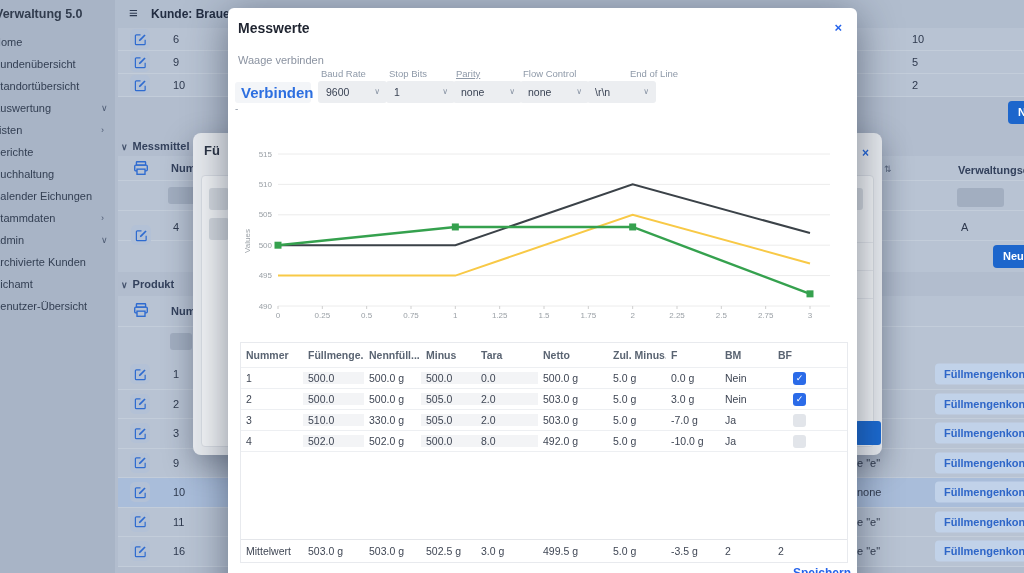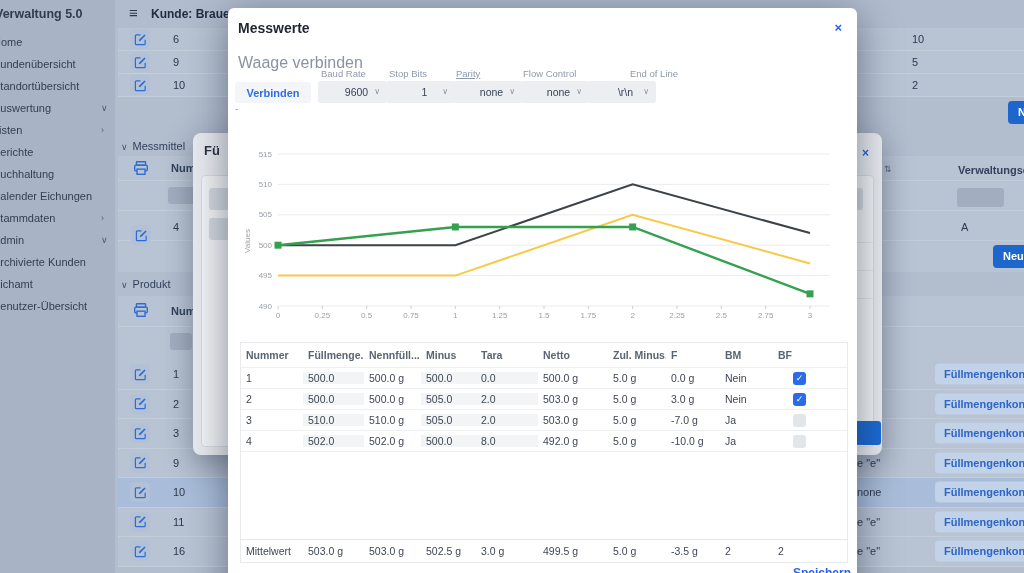--- a/index.html
+++ b/index.html
@@ -22,21 +22,21 @@
   
   .bgrow{position:relative;border-bottom:1px solid #c3cdda;background:#b8c3d3;}
   .bgrow.sel{background:#a9bdda;}
   .icon-tile{position:absolute;left:12px;top:50%;transform:translateY(-50%);width:20px;height:20px;border-radius:5px;background:#b3c1d6;display:flex;align-items:center;justify-content:center;cursor:pointer;}
   .bgnum{position:absolute;left:55px;top:50%;transform:translateY(-50%);font-size:11px;color:#2e394e;}
   .bgval{position:absolute;left:794px;top:50%;transform:translateY(-50%);font-size:11px;color:#2e394e;}
   .bgfrag{position:absolute;left:739px;top:50%;transform:translateY(-50%);font-size:11px;color:#323c4f;white-space:nowrap;}
   .pill-btn{position:absolute;left:817px;top:50%;transform:translateY(-50%);height:21px;line-height:21px;
             width:240px;background:#c1d2e9;color:#2e66c8;font-size:11px;font-weight:bold;border-radius:4px;
             padding-left:9px;white-space:nowrap;overflow:hidden;cursor:pointer;}
-  .section-label{position:absolute;font-size:11px;color:#33415c;font-weight:normal;white-space:nowrap;}
+  .section-label{position:absolute;font-size:11px;color:#33415c;font-weight:bold;white-space:nowrap;}
   .section-label .chev{font-size:9px;margin-right:5px;color:#44526c;}
   .filter-box{position:absolute;background:#a2aec0;border-radius:3px;cursor:text;}
   .blue-btn{position:absolute;background:#1d66cc;color:#fff;font-size:11px;font-weight:bold;border-radius:4px;
             text-align:left;padding:0 0 0 10px;line-height:23px;height:23px;white-space:nowrap;overflow:hidden;cursor:pointer;}
   .colhead{position:absolute;font-size:11px;font-weight:bold;color:#33415c;white-space:nowrap;}
   .cellval{position:absolute;font-size:11px;color:#2e394e;white-space:nowrap;}
   .sorticon{position:absolute;font-size:9px;color:#5a677e;}
 
   
   #modal2{position:absolute;left:193px;top:133px;width:689px;height:322px;background:#e8ebef;border-radius:8px;
@@ -45,26 +45,26 @@
   #modal2-close{position:absolute;right:13px;top:14px;font-size:12px;font-weight:bold;color:#2467d9;cursor:pointer;line-height:1;}
   #modal2-panel{position:absolute;left:8px;right:8px;top:42px;height:270px;background:#f3f5f7;border:1px solid #d9dde3;border-radius:4px;}
   .m2-input{position:absolute;background:#d5dae0;border-radius:3px;}
   #modal2-bluebtn{position:absolute;left:662px;top:288px;width:26px;height:24px;background:#1b6ad1;border-radius:3px;cursor:pointer;}
 
   
   #modal{position:absolute;left:228px;top:8px;width:629px;height:600px;background:#ffffff;border-radius:6px;
          box-shadow:0 8px 40px rgba(20,30,50,.5);}
   #modal-title{position:absolute;left:10px;top:12px;font-size:14px;font-weight:bold;color:#1f2430;}
   #modal-close{position:absolute;right:15px;top:13px;font-size:13px;font-weight:bold;color:#2563eb;cursor:pointer;line-height:1;}
-  #modal-subtitle{position:absolute;left:10px;top:46px;font-size:16px;color:#8b93a1;}
+  #modal-subtitle{position:absolute;left:10px;top:46px;font-size:11px;color:#8b93a1;}
   #connect-btn{position:absolute;left:7px;top:74px;width:76px;height:21px;background:#f3f5f8;color:#2d6fe0;
-               font-size:11px;font-weight:bold;border:none;border-radius:3px;cursor:pointer;}
+               font-size:15px;font-weight:bold;border:none;border-radius:3px;cursor:pointer;}
   .field-label{position:absolute;top:60px;font-size:9.5px;color:#8e99a8;white-space:nowrap;}
   .select{position:absolute;top:73px;width:61px;height:22px;background:#eceef1;border-radius:3px;font-size:10.5px;
-          color:#3a4354;line-height:22px;padding-left:8px;cursor:pointer;text-align:center;}
+          color:#3a4354;line-height:22px;padding-left:8px;cursor:pointer;}
   .select .chev{position:absolute;right:7px;top:0;font-size:8px;color:#8792a3;}
   #tiny-dash{position:absolute;left:7px;top:95px;font-size:10px;color:#9aa2ae;}
   #chart-title{position:absolute;left:0;top:112px;width:620px;text-align:center;font-size:12.5px;color:#45494e;}
   #chart{position:absolute;left:10px;top:128px;}
   #legend{position:absolute;left:0;top:309px;width:620px;display:flex;justify-content:center;gap:26px;align-items:center;}
   .leg-item{display:flex;align-items:center;gap:6px;font-size:10px;color:#4a4f55;font-weight:bold;}
   .leg-line{width:16px;height:2px;position:relative;}
   .leg-sq{position:absolute;left:5px;top:-2.5px;width:6px;height:6px;}
 
   
@@ -389,21 +389,21 @@
           <div>5.0 g</div>
           <div>3.0 g</div>
           <div>Nein</div>
           <div>
             <div class="cb on">✓</div>
           </div>
         </div>
         <div class="mrow">
           <div>3</div>
           <div class="ghost">510.0</div>
-          <div>510.0 g</div>
+          <div>330.0 g</div>
           <div class="ghost">505.0</div>
           <div class="ghost">2.0</div>
           <div>503.0 g</div>
           <div>5.0 g</div>
           <div>-7.0 g</div>
           <div>Ja</div>
           <div>
             <div class="cb off"></div>
           </div>
         </div>

